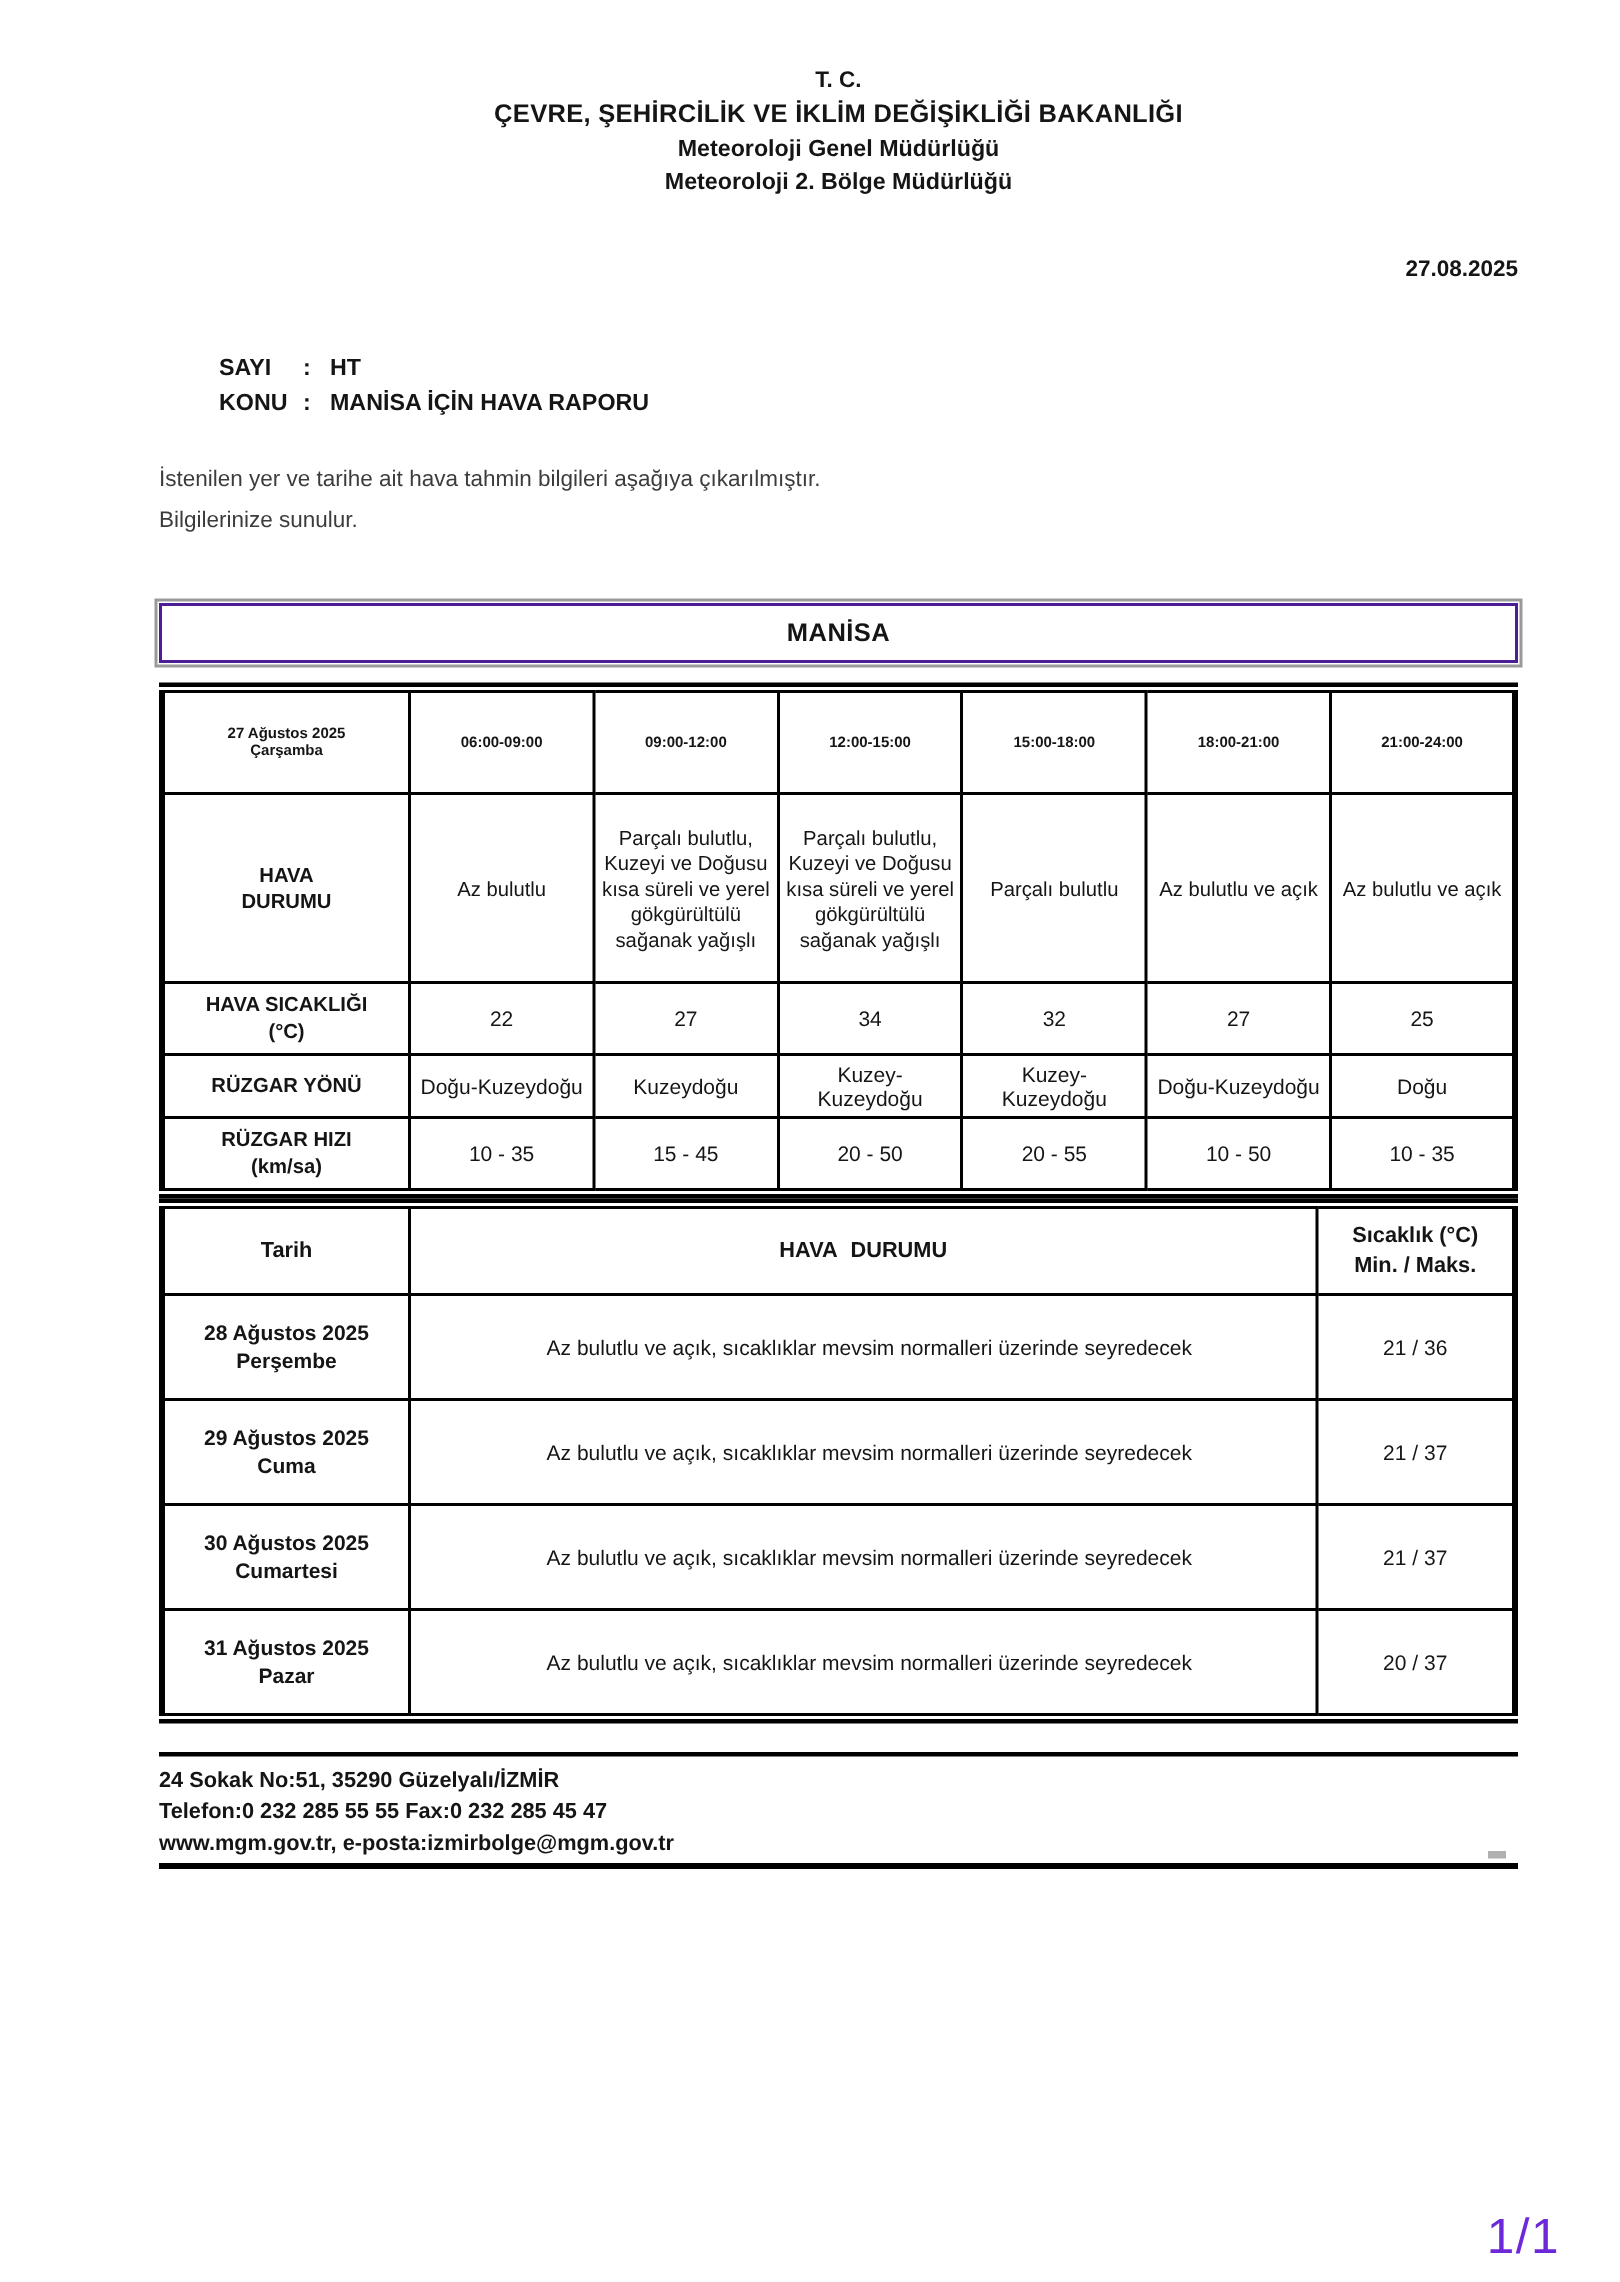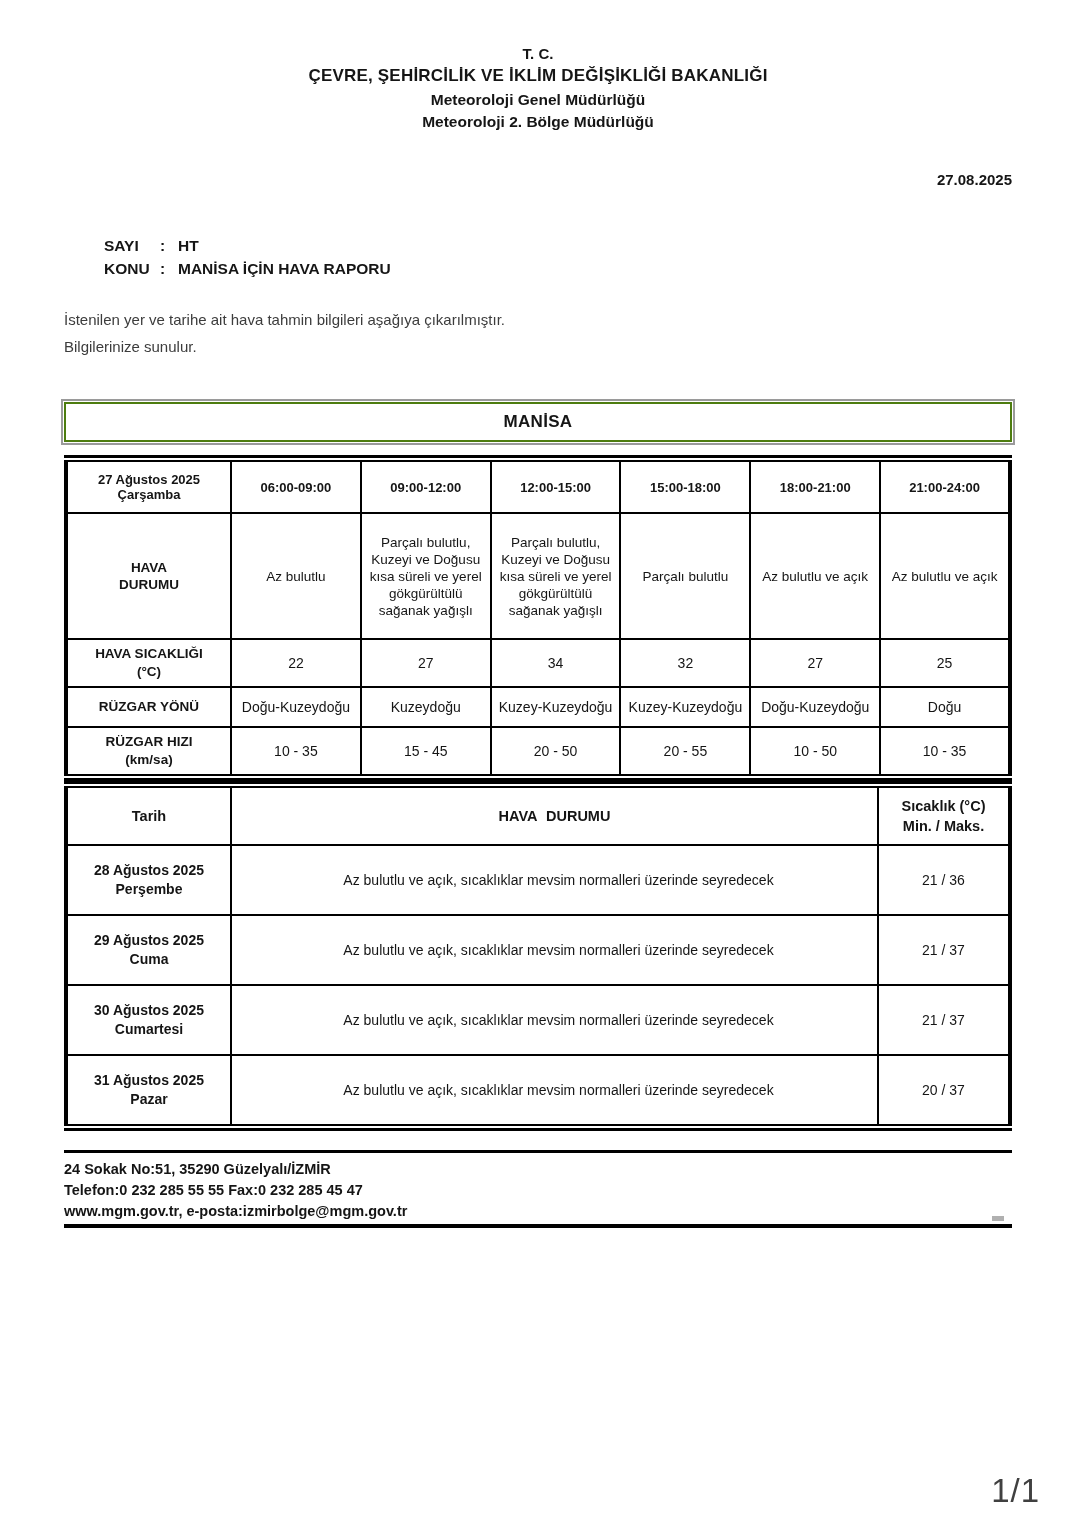--- a/index.html
+++ b/index.html
@@ -4,21 +4,21 @@
 <style>
   * { box-sizing: border-box; margin: 0; padding: 0; }
   html, body { width: 1080px; background: #ffffff; }
   body {
     height: 1521px;
     position: relative;
     overflow: hidden;
     font-family: "Liberation Sans", sans-serif;
     color: #151515;
   }
-  .page { padding: 44px 68px 0 64px; border-radius: 14px; }
+  .page { padding: 44px 68px 0 106px; border-radius: 14px; }
 
   
   .letterhead { text-align: center; font-weight: bold; }
   .lh1 { font-size: 15px; line-height: 19px; }
   .lh2 { font-size: 17px; line-height: 25px; letter-spacing: .2px; }
   .lh3 { font-size: 15.5px; line-height: 23px; }
   .lh4 { font-size: 15.5px; line-height: 22px; }
 
   .date-line { text-align: right; font-weight: bold; font-size: 15px; margin-top: 38px; }
 
@@ -26,21 +26,21 @@
   .refs { margin-top: 46px; font-weight: bold; font-size: 15.5px; }
   .ref-row { display: flex; line-height: 23px; margin-left: 40px; }
   .ref-label { width: 56px; }
   .ref-sep { width: 18px; }
 
   .intro { margin-top: 26px; font-size: 15px; color: #3c3c3c; line-height: 27px; }
 
   
   .city-box {
     margin-top: 42px;
-    border: 2px solid #4d7c0f;
+    border: 2px solid #4c1d95;
     box-shadow: 0 0 0 1px #ffffff, 0 0 0 3px #9a9a9a;
     text-align: center;
     padding: 8px 0;
     font-weight: bold;
     font-size: 17px;
     letter-spacing: .3px;
   }
 
   
   .tbl-wrap {
@@ -64,21 +64,21 @@
     text-align: center;
     vertical-align: middle;
     font-size: 14px;
     padding: 4px 4px;
     overflow: hidden;
   }
   th { font-weight: bold; }
   .pre { white-space: pre-line; }
 
   
-  .t1 tr.r-head  td, .t1 tr.r-head  th { height: 52px; font-size: 13px; }
+  .t1 tr.r-head  td, .t1 tr.r-head  th { height: 68px; font-size: 10px; }
   .t1 tr.r-hava  td, .t1 tr.r-hava  th { height: 126px; font-size: 13.5px; line-height: 17px; }
   .t1 tr.r-sic   td, .t1 tr.r-sic   th { height: 48px; }
   .t1 tr.r-yon   td, .t1 tr.r-yon   th { height: 40px; }
   .t1 tr.r-hiz   td, .t1 tr.r-hiz   th { height: 48px; }
   .t1 th.rowlabel { font-size: 13.5px; line-height: 18px; }
 
   
   .t2 tr.r-head th { height: 58px; font-size: 14.5px; line-height: 20px; }
   .t2 tr.r-day  td, .t2 tr.r-day th { height: 70px; }
   .t2 th.h-hava { word-spacing: 5px; }
@@ -101,21 +101,21 @@
     height: 5px;
     background: #8f8f8f;
     opacity: .7;
   }
 
   .page-indicator {
     position: absolute;
     right: 40px;
     top: 1472px;
     font-size: 33px;
-    color: #404040;
+    color: #6d28d9;
     font-weight: normal;
     letter-spacing: 1px;
   }
 </style>
 </head>
 <body>
 
 <div class="page">
 
   <div class="letterhead">

